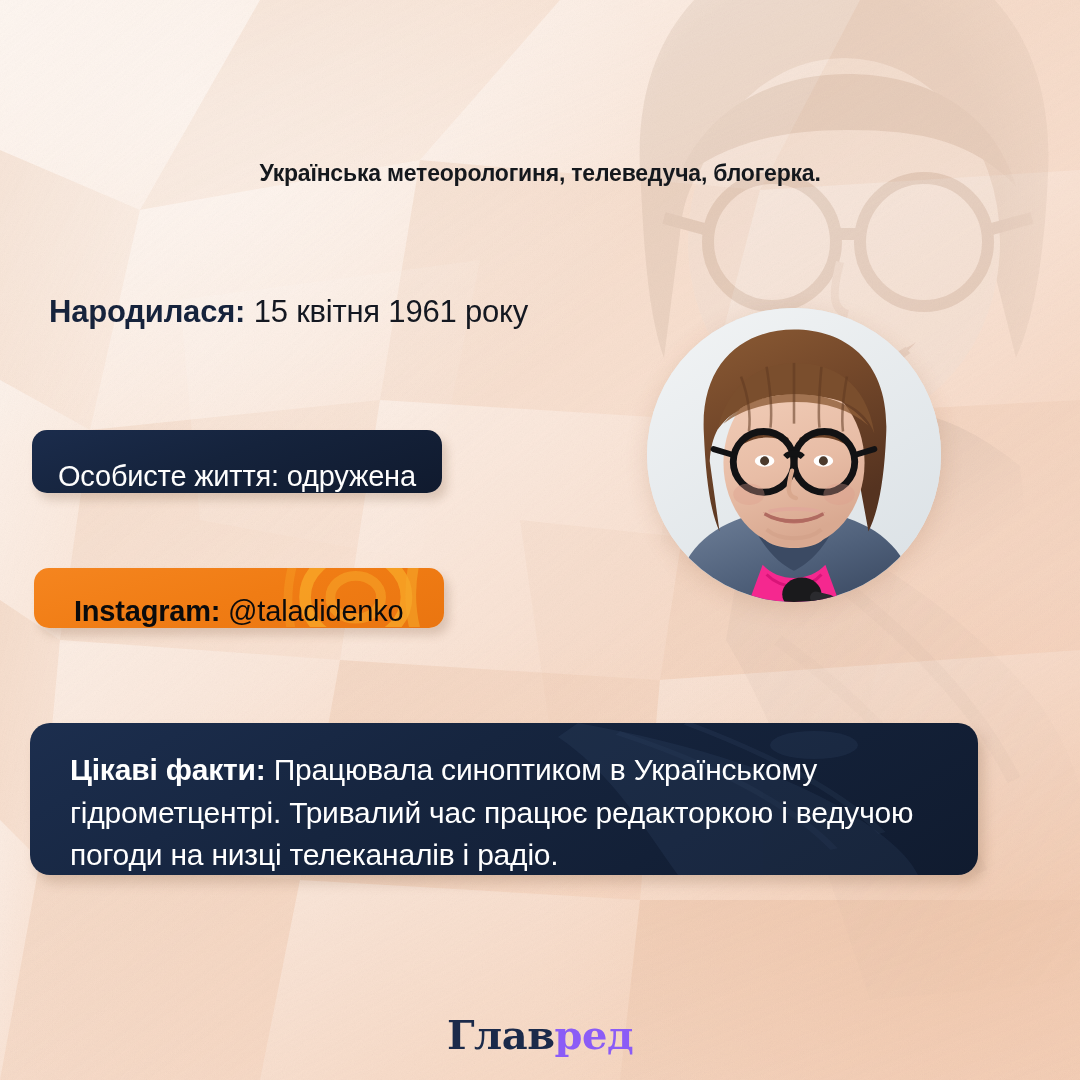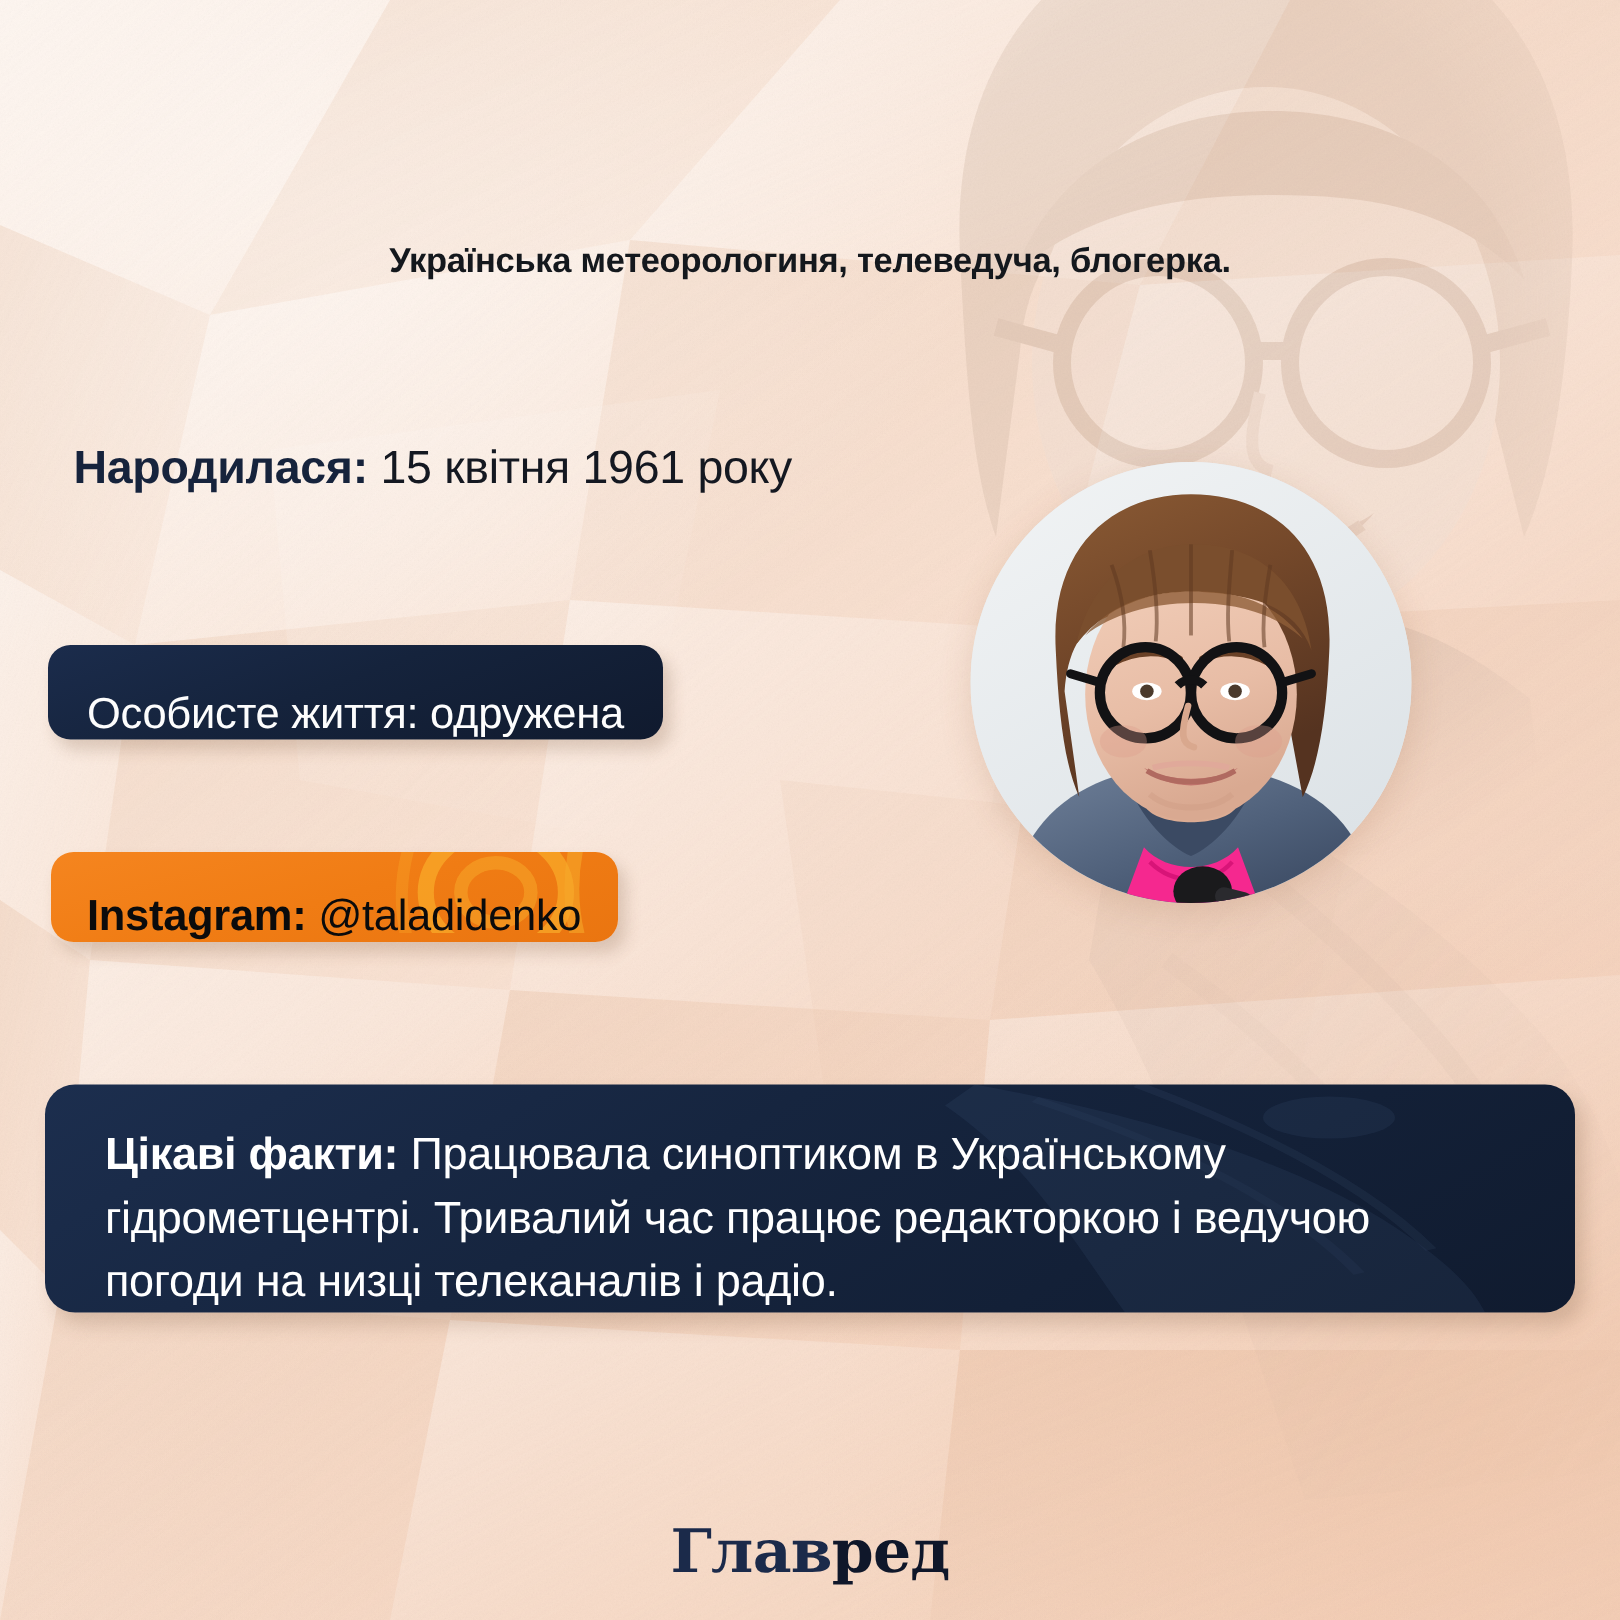--- a/index.html
+++ b/index.html
@@ -143,21 +143,21 @@
     font-size: 29px;
     font-weight: 400;
     letter-spacing: -.2px;
     overflow: hidden;
   }
 
   .pill-instagram {
     left: 34px;
     top: 568px;
     height: 60px;
-    padding: 0 24px;
+    padding: 0 40px;
     background: linear-gradient(165deg, #f5851f 0%, #f07c14 50%, #ea7510 100%);
     box-shadow: 5px 7px 10px rgba(120,80,55,.22);
     color: #0b0b0c;
     font-size: 29px;
     letter-spacing: -.2px;
     overflow: hidden;
   }
   .pill-instagram .lbl { font-weight: 700; }
   .pill-instagram .val { font-weight: 400; }
 
@@ -168,21 +168,21 @@
     pointer-events: none;
     opacity: .85;
   }
   .pill-instagram .txt { position: relative; z-index: 2; }
 
   
   .facts {
     position: absolute;
     left: 30px;
     top: 723px;
-    width: 1020px;
+    width: 948px;
     height: 152px;
     box-sizing: border-box;
     padding: 26px 40px 0 40px;
     border-radius: 20px;
     background: linear-gradient(150deg, #1c2e4e 0%, #16253f 40%, #101b2f 100%);
     box-shadow: 6px 8px 12px rgba(120,80,55,.22);
     color: #ffffff;
     font-size: 30px;
     line-height: 1.42;
     letter-spacing: -.2px;
@@ -205,21 +205,21 @@
     left: 0;
     right: 0;
     bottom: 22px;
     text-align: center;
     font-family: "DejaVu Serif", serif;
     font-weight: 700;
     font-size: 40px;
     letter-spacing: -.5px;
   }
   .logo .a { color: #1b2a4a; margin-top: 48px; }
-  .logo .b { color: #0f172a; }
+  .logo .b { color: #8b5cf6; }
 </style>
 </head>
 <body>
 
 <div class="card">
 
   <div class="bg-base"></div>
 
   <svg class="bg-poly" viewBox="0 0 1080 1080" preserveAspectRatio="none">
     <defs>

